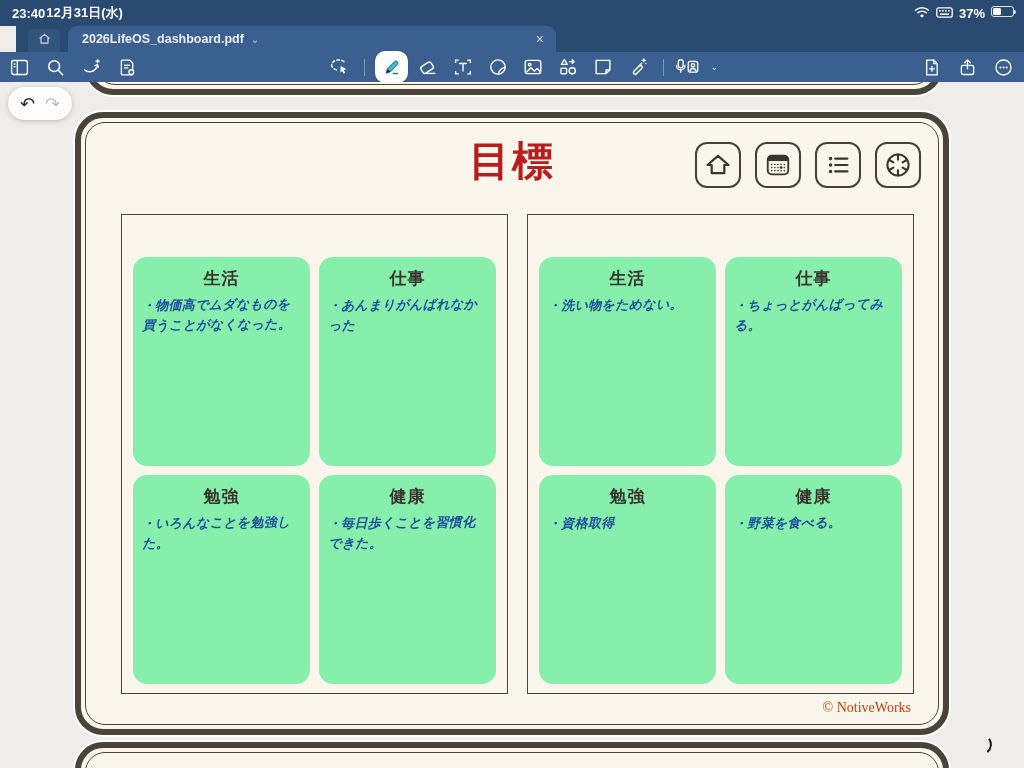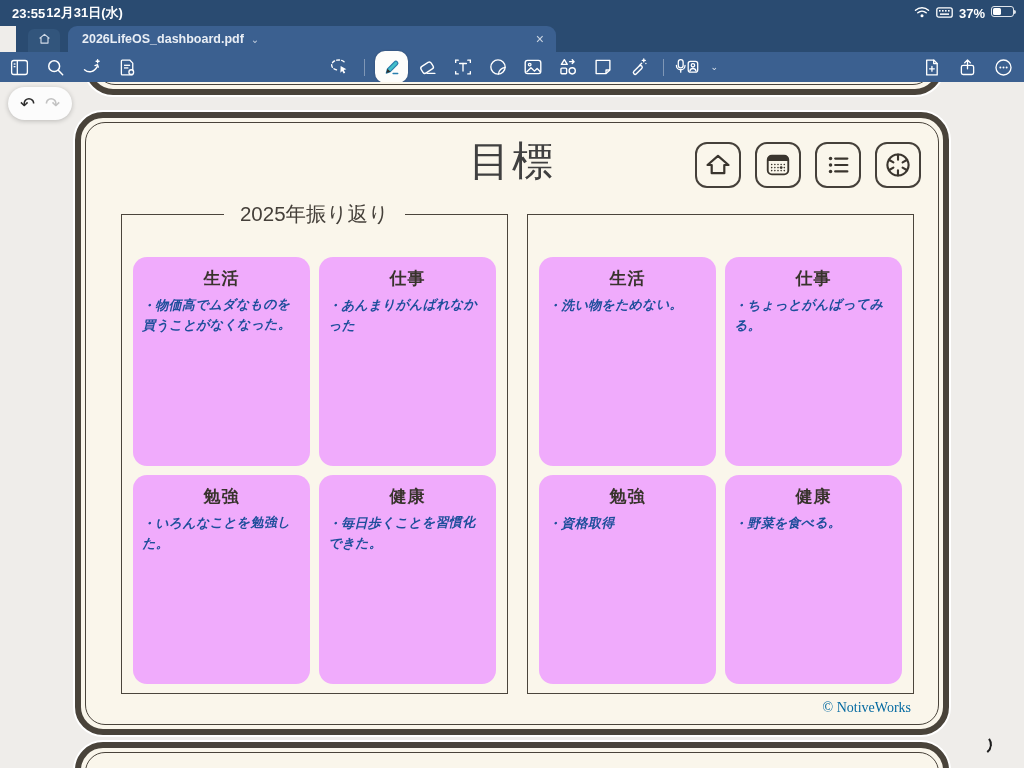--- a/index.html
+++ b/index.html
@@ -61,44 +61,44 @@
     justify-content:center; gap:10px; z-index:5; }
   .undo-pill .u { font-size:18px; color:#2c2c2c; line-height:1; }
   .undo-pill .r { font-size:18px; color:#c2c2c2; line-height:1; }
 
   
   .spinner { position:absolute; right:32px; top:652px; width:21px; height:21px; border-radius:50%;
     border:2.6px solid transparent; border-right-color:#1e1e1e; transform:rotate(8deg); }
 
   
   .page-title { position:absolute; top:16px; left:0; width:100%; text-align:center;
-    font-size:41px; font-weight:normal; color:#404040; letter-spacing:2px; }
+    font-size:41px; font-weight:bold; color:#b91c1c; letter-spacing:2px; }
   .nav-icons { position:absolute; top:24px; right:22px; display:flex; gap:14px; }
   .nav-btn { width:46px; height:46px; border:2.2px solid #45403a; border-radius:12px;
     background:#faf6eb; display:flex; align-items:center; justify-content:center; }
 
   .section { position:absolute; top:96px; width:387px; height:480px; border:1.6px solid #4b453c; }
   .section.s0 { left:40px; } .section.s1 { left:446px; }
   .legend { position:absolute; top:-15px; left:0; width:100%; text-align:center; }
   .legend span { background:#faf6eb; padding:0 16px; font-size:20.5px; color:#45403a; }
   .cards { position:absolute; left:11px; top:42px; width:363px; height:427px;
     display:flex; flex-wrap:wrap; gap:9px; }
-  .card { width:177px; height:209px; background:#f0abfc; border-radius:14px; }
+  .card { width:177px; height:209px; background:#86efac; border-radius:14px; }
   .card h3 { text-align:center; font-size:17px; color:#38332c; margin-top:10px; letter-spacing:1px; }
   .card .note { margin:5px 9px 0 9px; color:#1d4e9b; font-size:13px; line-height:1.5;
     font-style:italic; font-weight:bold; transform:rotate(-0.6deg); letter-spacing:0.3px; }
 
   .page-footer { position:absolute; right:32px; bottom:13px; font-family:"Liberation Serif", serif;
-    font-size:14px; color:#0369a1;margin-top:28px; }
+    font-size:14px; color:#c2410c;margin-top:28px; }
 </style>
 </head>
 <body>
 
 <div class="statusbar">
-  <span class="time">23:55</span>
+  <span class="time">23:40</span>
   <span class="date">12月31日(水)</span>
   <div class="right">
     <span>
       <svg width="16" height="12" viewBox="0 0 16 12">
           <g fill="none" stroke="#fff" stroke-width="1.5" stroke-linecap="round">
             <path d="M1.5 4.2a10 10 0 0 1 13 0"></path>
             <path d="M3.8 6.8a6.5 6.5 0 0 1 8.4 0"></path>
           </g>
           <circle cx="8" cy="9.8" r="1.5" fill="#fff"></circle>
         </svg>
@@ -335,21 +335,20 @@
               <path d="M12 3.6a8.4 8.4 0 0 1 7.3 4.2l-3.6 2.1" transform="rotate(120 12 12)"></path>
               <path d="M12 3.6a8.4 8.4 0 0 1 7.3 4.2l-3.6 2.1" transform="rotate(180 12 12)"></path>
               <path d="M12 3.6a8.4 8.4 0 0 1 7.3 4.2l-3.6 2.1" transform="rotate(240 12 12)"></path>
               <path d="M12 3.6a8.4 8.4 0 0 1 7.3 4.2l-3.6 2.1" transform="rotate(300 12 12)"></path>
             </g>
           </svg>
       </div>
     </div>
 
     <div class="section s0">
-      <div class="legend"><span>2025年振り返り</span></div>
       <div class="cards">
         <div class="card">
           <h3>生活</h3>
           <div class="note">・物価高でムダなものを買うことがなくなった。</div>
         </div>
         <div class="card">
           <h3>仕事</h3>
           <div class="note">・あんまりがんばれなかった</div>
         </div>
         <div class="card">

